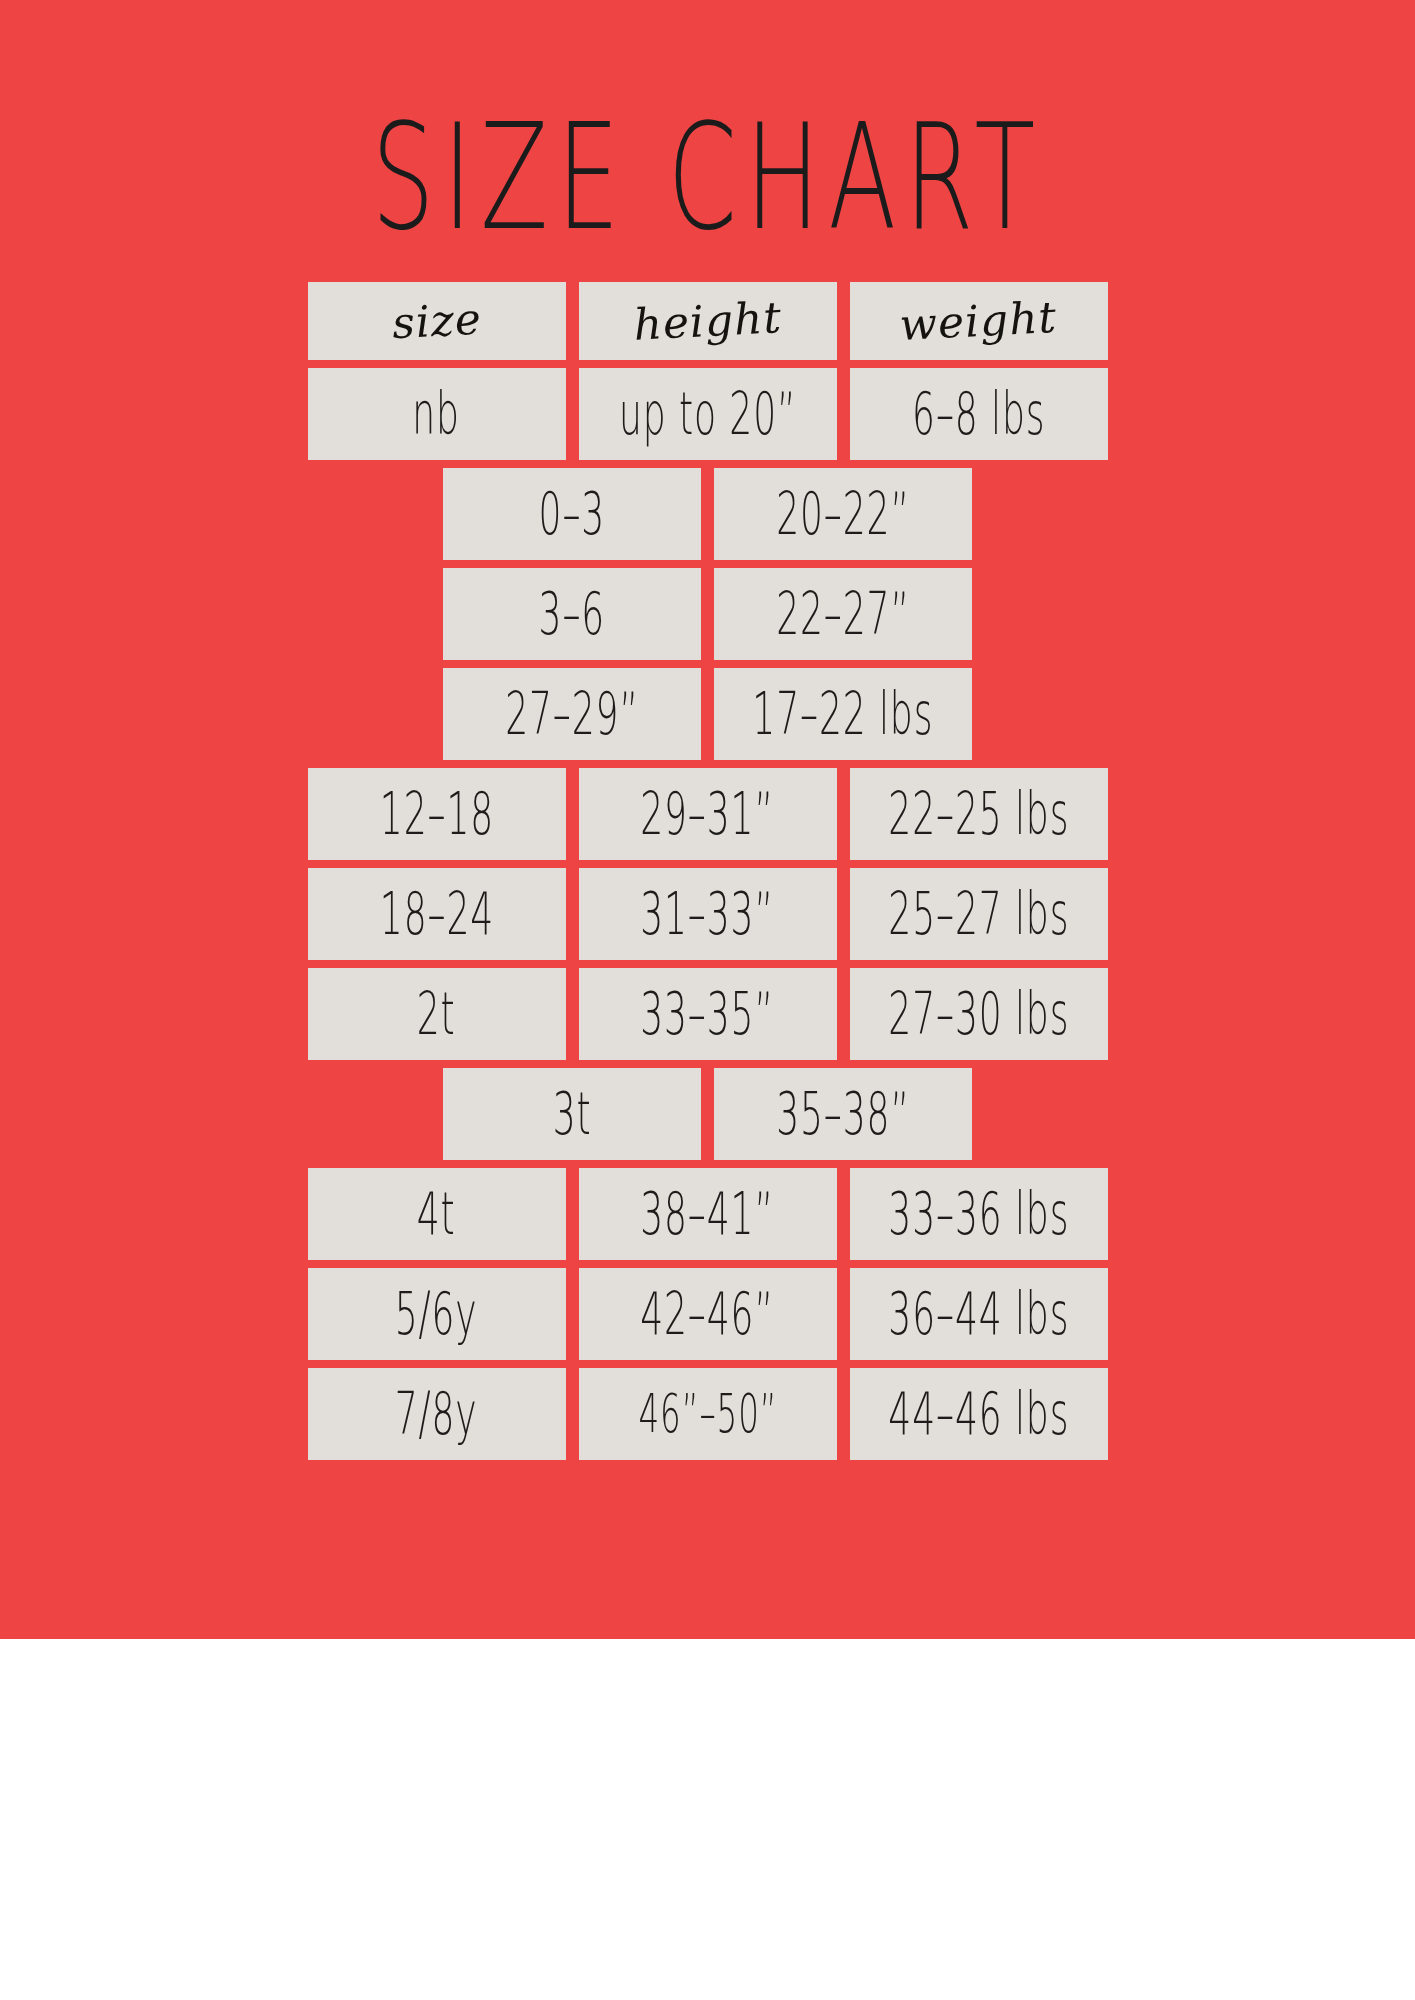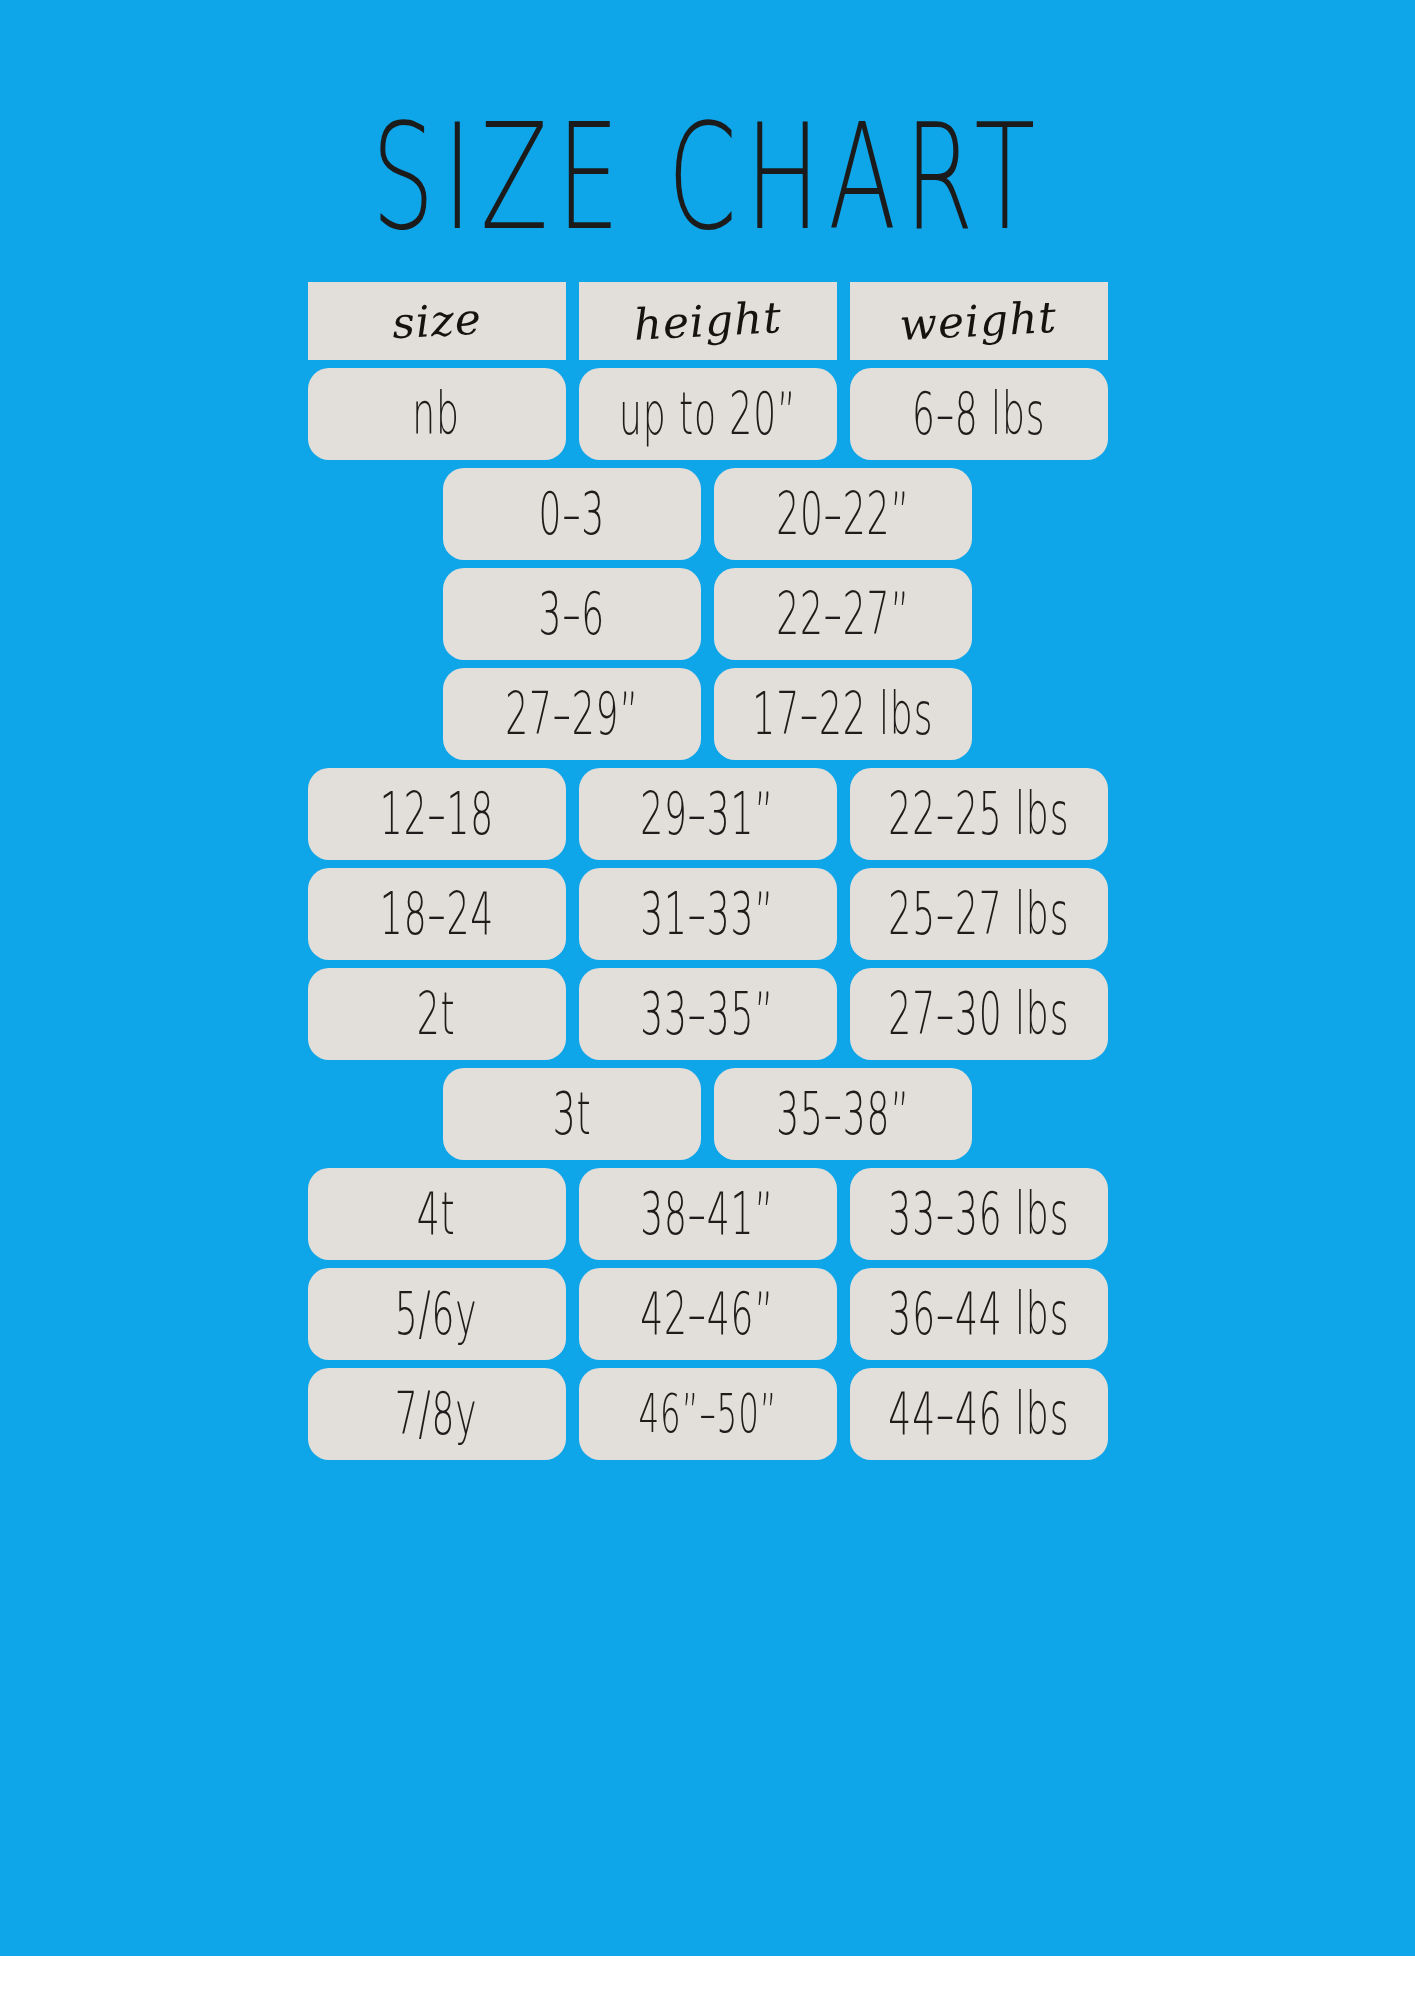--- a/index.html
+++ b/index.html
@@ -10,22 +10,22 @@
     width: 1415px;
     height: 2000px;
     background: #ffffff;
     font-family: "Liberation Sans", sans-serif;
     overflow: hidden;
   }
 
   .page {
     position: relative;
     width: 1415px;
-    height: 1956px;
-    background: #0ea5e9;
+    height: 1639px;
+    background: #ef4444;
     box-sizing: border-box;
   }
 
   .title {
     text-align: center;
     margin: 0;
     padding-top: 78px;
     font-family: "DejaVu Sans", sans-serif;
     font-weight: 300;
     font-size: 108px;
@@ -72,21 +72,20 @@
     font-family: "DejaVu Serif", serif;
     font-style: italic;
     font-size: 43px;
     color: #15130f;
     letter-spacing: 1px;
     transform: rotate(-3deg) scaleX(1.02);
   }
 
   .data-row .cell {
     height: 92px;
-    border-radius: 21px;
   }
 
   .data-text {
     font-family: "DejaVu Sans", sans-serif;
     font-weight: 300;
     font-size: 41px;
     color: #1d1c1a;
     letter-spacing: 1px;
     transform: scaleY(1.42) scaleX(0.88);
     transform-origin: center center;

